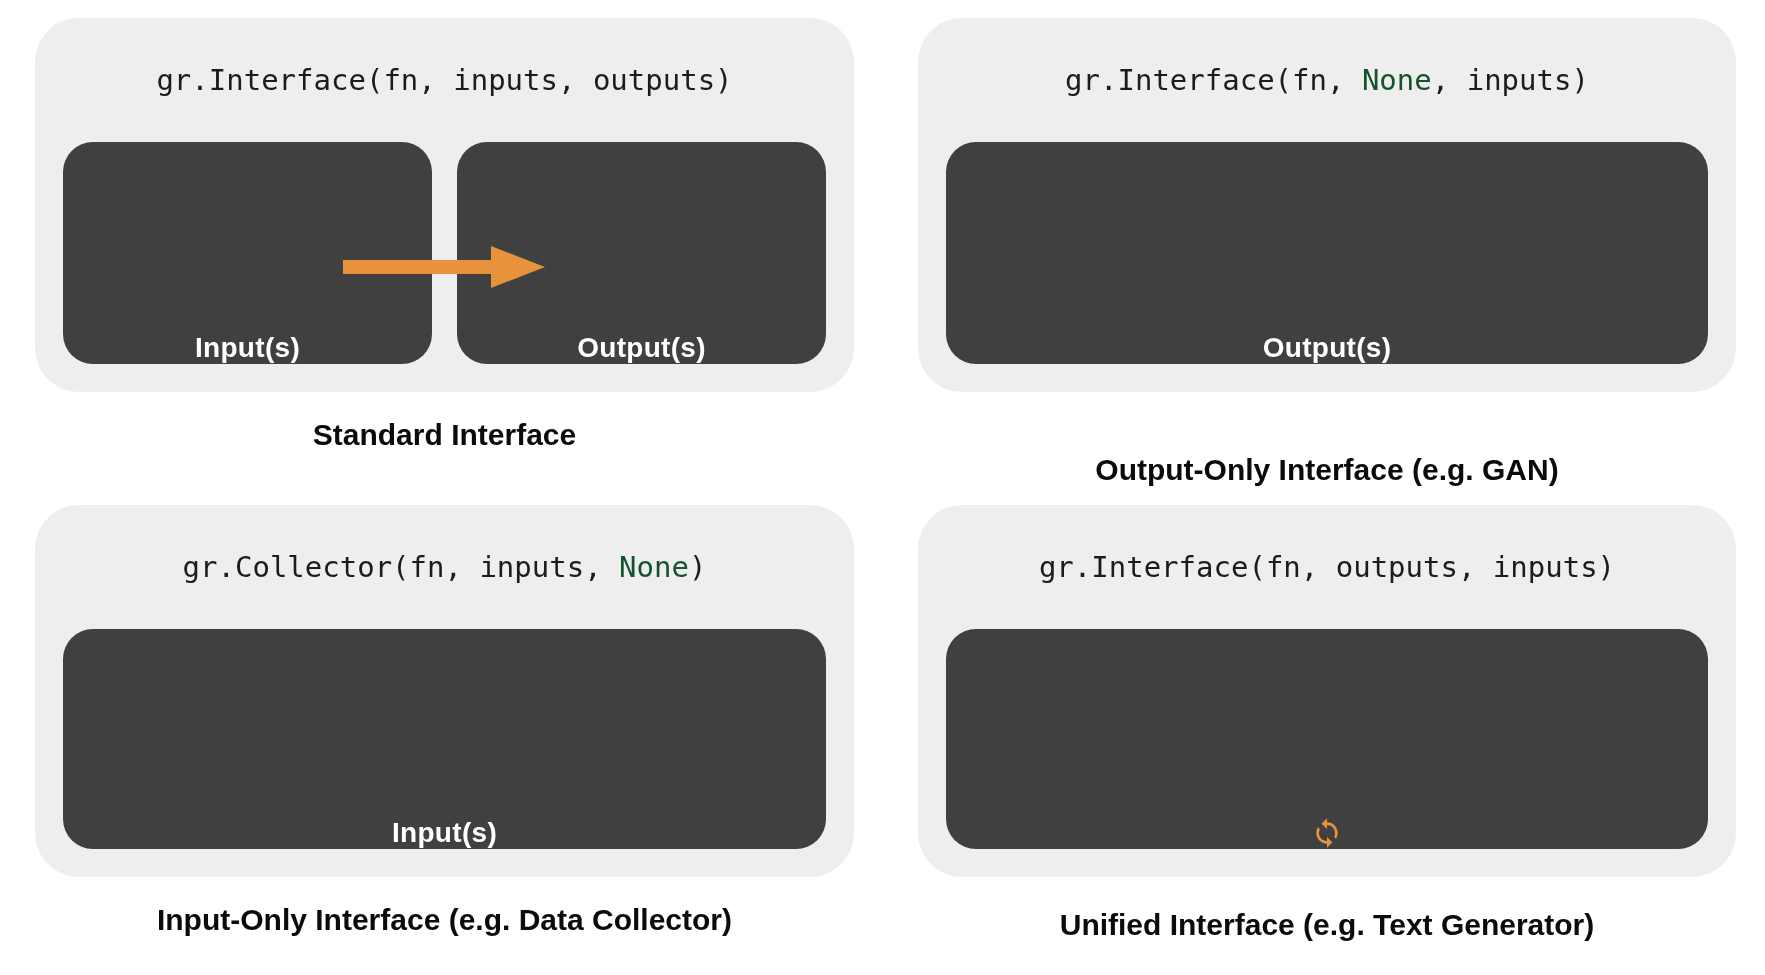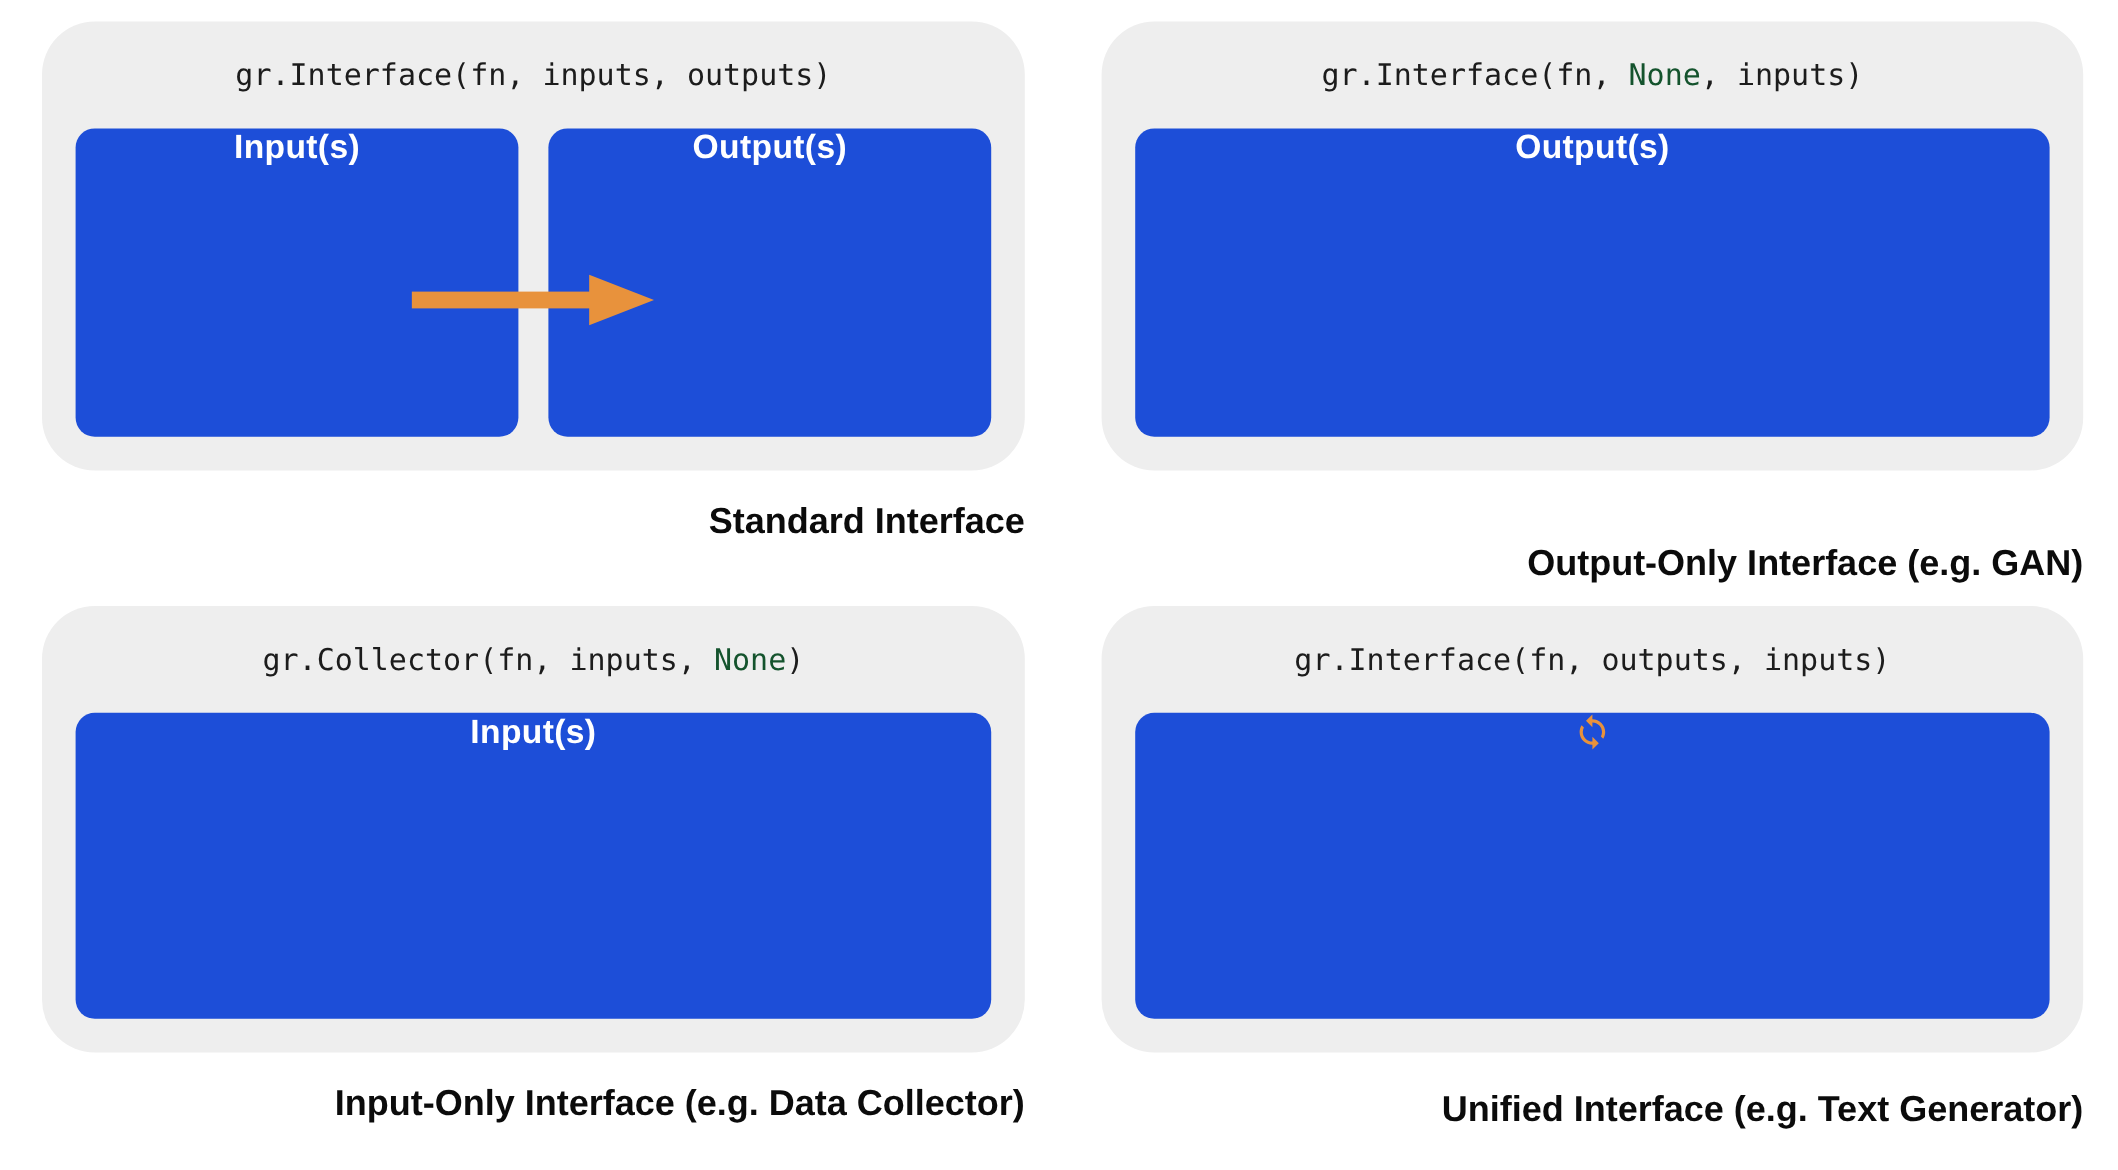--- a/index.html
+++ b/index.html
@@ -18,44 +18,44 @@
     display: flex;
     flex-direction: column;
     box-sizing: border-box;
   }
   .panel-tl { left: 35px;  top: 18px;  width: 819px; height: 374px; }
   .panel-tr { left: 918px; top: 18px;  width: 818px; height: 374px; }
   .panel-bl { left: 35px;  top: 505px; width: 819px; height: 372px; }
   .panel-br { left: 918px; top: 505px; width: 818px; height: 372px; }
 
   .code-row {
-    height: 89px;
+    height: 124px;
     display: flex;
     align-items: center;
     justify-content: center;
     font-family: "DejaVu Sans Mono", "Liberation Mono", monospace;
-    font-size: 25px;
+    font-size: 29px;
     color: #1c1c1c;
     white-space: pre;
   }
   .code-accent { color: #14532d; }
 
   .boxes-row {
     flex: 1;
     display: flex;
     gap: 25px;
     padding: 0 28px 28px 28px;
     position: relative;
   }
   .io-box {
     flex: 1;
-    background: #1d4ed8;
-    border-radius: 16px;
+    background: #404040;
+    border-radius: 30px;
     display: flex;
-    align-items: flex-start;
+    align-items: flex-end;
     justify-content: center;
     color: #ffffff;
     font-size: 28px;
     font-weight: 700;
     letter-spacing: 0.3px;
   }
   .io-box .label-wrap {
     display: inline-flex;
     align-items: center;
     gap: 12px;
@@ -64,21 +64,21 @@
   .flow-arrow {
     position: absolute;
     left: 50%;
     top: 50%;
     transform: translate(-50%, -50%);
     pointer-events: none;
   }
 
   .caption {
     position: absolute;
-    text-align: right;
+    text-align: center;
     font-size: 30px;
     font-weight: 700;
     color: #0b0b0b;
   }
   .cap-tl { left: 35px;  top: 418px; width: 819px; }
   .cap-tr { left: 918px; top: 418px; width: 818px; margin-top: 35px; }
   .cap-bl { left: 35px;  top: 903px; width: 819px; }
   .cap-br { left: 918px; top: 908px; width: 818px; }
 
   .sync-svg { display: block; }

